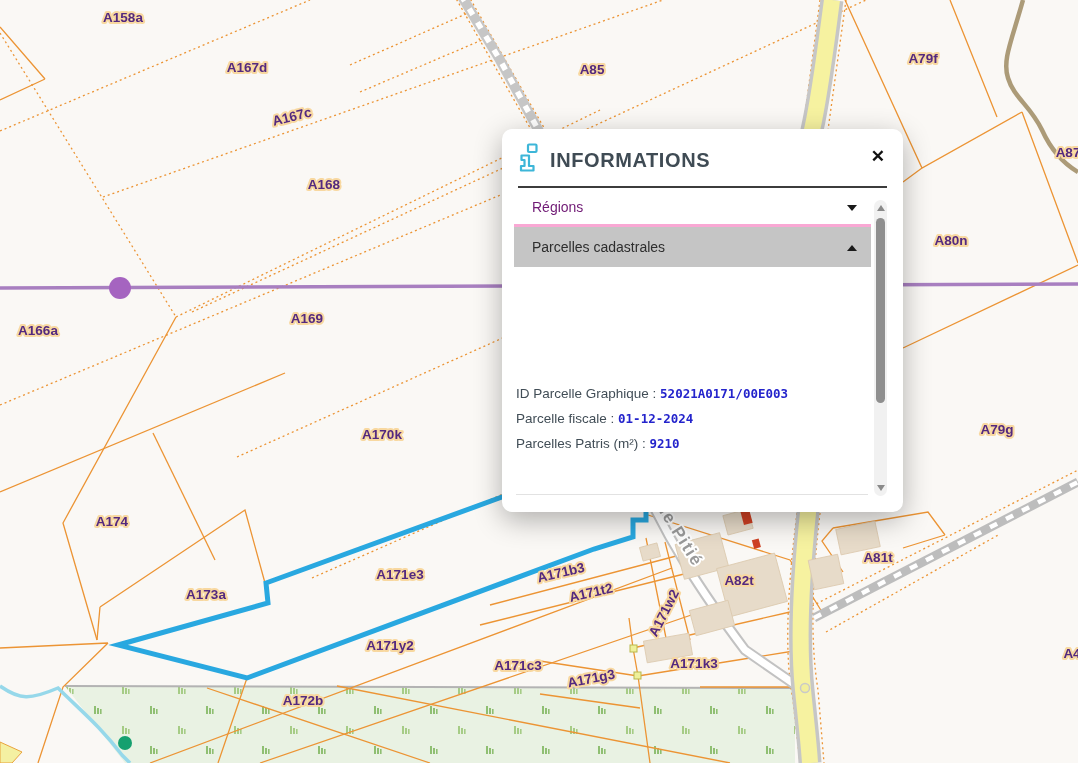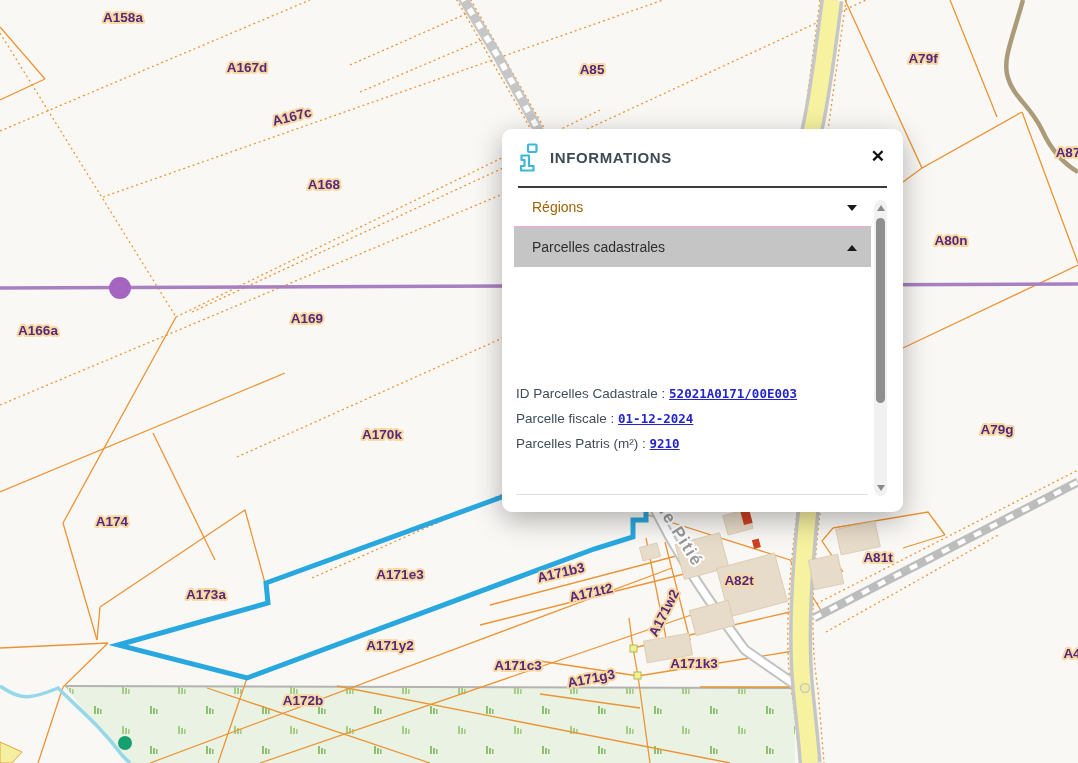--- a/index.html
+++ b/index.html
@@ -3,38 +3,38 @@
 <meta charset="utf-8">
 <style>
   html,body{margin:0;padding:0;background:#e8e8e8;font-family:"Liberation Sans",sans-serif;}
   #stage{position:relative;width:1078px;height:763px;overflow:hidden;background:#faf8f5;}
   #mapsvg{position:absolute;left:0;top:0;}
 
   
   #panel{position:absolute;left:502px;top:129px;width:401px;height:383px;background:#ffffff;
          border-radius:10px;box-shadow:0 8px 28px rgba(0,0,0,.30);z-index:10;color:#3f4b54;}
   .p-header{position:relative;height:58px;}
-  .p-title{position:absolute;left:48px;top:20px;font-size:15px;font-weight:bold;
+  .p-title{position:absolute;left:48px;top:20px;font-size:20px;font-weight:bold;
            letter-spacing:.6px;color:#3f4b54;}
   .p-icon{position:absolute;left:16px;top:14px;}
   .p-close{position:absolute;right:18px;top:19px;font-size:17px;font-weight:bold;color:#111;
            cursor:pointer;line-height:1;}
   .p-hdiv{position:absolute;left:16px;right:16px;top:57px;border-top:2px solid #3c3c3c;}
   .rows{position:absolute;left:12px;top:58px;width:357px;}
   .row{position:relative;height:40px;line-height:40px;padding-left:18px;font-size:14px;
-       color:#a16207;border-bottom:1px solid #f9a8d4;cursor:pointer;box-sizing:border-box;}
+       color:#701a75;border-bottom:3px solid #f9a8d4;cursor:pointer;box-sizing:border-box;}
   .row:last-child{border-bottom:none;}
   .row.selected{background:#c5c5c5;color:#2e2e2e;}
   .caret{position:absolute;right:14px;top:18px;width:0;height:0;border-left:5px solid transparent;
          border-right:5px solid transparent;border-top:6px solid #1a1a1a;}
   .caret.up{border-top:none;border-bottom:6px solid #1a1a1a;}
   .d-div{position:absolute;left:14px;top:365px;width:352px;border-top:1px solid #e2e2e2;}
   .details{position:absolute;left:14px;top:252px;width:350px;}
   .d-row{height:25px;line-height:25px;font-size:13.5px;color:#414d56;white-space:nowrap;}
-  .d-val{font-family:"DejaVu Sans Mono",monospace;font-weight:bold;font-size:12.5px;color:#2424cc;text-decoration:underline;}
+  .d-val{font-family:"DejaVu Sans Mono",monospace;font-weight:bold;font-size:12.5px;color:#2424cc;}
   
   .sbar{position:absolute;left:372px;top:71px;width:13px;height:296px;background:#f1f1f1;
         border-radius:7px;}
   .sb-up,.sb-dn{position:absolute;left:2.5px;width:0;height:0;border-left:4px solid transparent;
         border-right:4px solid transparent;cursor:pointer;}
   .sb-up{top:5px;border-bottom:6px solid #8a8a8a;}
   .sb-dn{bottom:5px;border-top:6px solid #8a8a8a;}
   .sb-thumb{position:absolute;left:2px;top:18px;width:9px;height:185px;background:#8f8f8f;
         border-radius:5px;cursor:grab;}
 
@@ -213,21 +213,21 @@
       <div class="row selected">
         <span>Parcelles cadastrales</span>
         <span class="caret up"></span>
       </div>
     </div>
 
     <div class="d-div"></div>
 
     <div class="details">
       <div class="d-row">
-        <span>ID Parcelles Cadastrale</span> : <span class="d-val">52021A0171/00E003</span>
+        <span>ID Parcelle Graphique</span> : <span class="d-val">52021A0171/00E003</span>
       </div>
       <div class="d-row">
         <span>Parcelle fiscale</span> : <span class="d-val">01-12-2024</span>
       </div>
       <div class="d-row">
         <span>Parcelles Patris (m²)</span> : <span class="d-val">9210</span>
       </div>
     </div>
 
     <div class="sbar">

